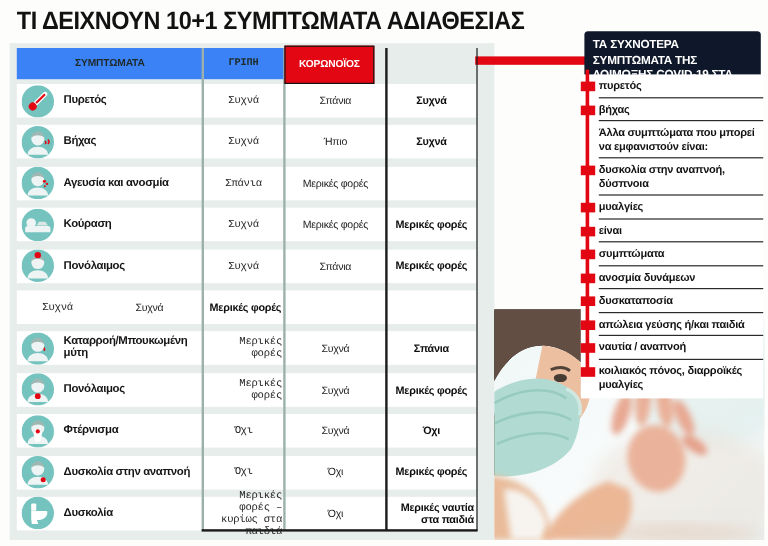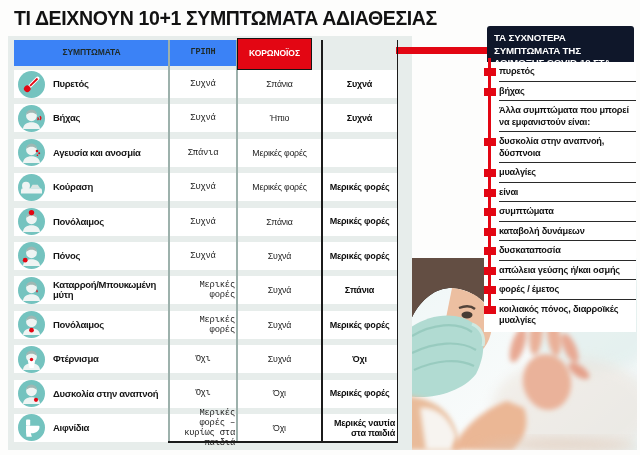--- a/index.html
+++ b/index.html
@@ -163,32 +163,20 @@
               <circle cx="13.5" cy="4.6" r="2.7" fill="#e30613"></circle>
             </svg>
           </span>
           <span class="sym">Πονόλαιμος</span>
         </div>
         <div class="cell c2 val">Συχνά</div>
         <div class="cell c3 val">Σπάνια</div>
         <div class="cell c4 val covid">Μερικές φορές</div>
       </div>
       <div class="trow">
-        <div class="cell c1">
-          <span class="icon">
-            <svg viewBox="0 0 27 27" xmlns="http://www.w3.org/2000/svg">
-              <circle cx="13.5" cy="13.5" r="13.5" fill="#74c3bf"></circle>
-              <path d="M5 24c0-4.2 3.8-6.8 8.5-6.8S22 19.8 22 24" fill="#eef4f3"></path>
-              <circle cx="13.5" cy="10.8" r="5.4" fill="#eef4f3"></circle>
-              <path d="M8.1 9.8a5.4 5.4 0 0 1 10.8 0c-1.9-1.5-3.5-2.1-5.4-2.1s-3.5.6-5.4 2.1z" fill="#9fb7b3"></path>
-              <circle cx="7.2" cy="18.2" r="2.4" fill="#e30613"></circle>
-            </svg>
-          </span>
-          <span class="sym">Πόνος</span>
-        </div>
         <div class="cell c2 val">Συχνά</div>
         <div class="cell c3 val">Συχνά</div>
         <div class="cell c4 val covid">Μερικές φορές</div>
       </div>
       <div class="trow">
         <div class="cell c1">
           <span class="icon">
             <svg viewBox="0 0 27 27" xmlns="http://www.w3.org/2000/svg">
               <circle cx="13.5" cy="13.5" r="13.5" fill="#74c3bf"></circle>
               <path d="M5 24c0-4.2 3.8-6.8 8.5-6.8S22 19.8 22 24" fill="#eef4f3"></path>
@@ -257,21 +245,21 @@
       </div>
       <div class="trow">
         <div class="cell c1">
           <span class="icon">
             <svg viewBox="0 0 27 27" xmlns="http://www.w3.org/2000/svg">
               <circle cx="13.5" cy="13.5" r="13.5" fill="#74c3bf"></circle>
               <rect x="8" y="5.5" width="4.2" height="6.2" rx="1" fill="#fff"></rect>
               <path d="M8 11.8h12.5a1 1 0 0 1 1 1c0 4-3.4 6.5-7.8 6.5h-.9l1.1 3.4h-5.4l-.5-4.2z" fill="#fff"></path>
             </svg>
           </span>
-          <span class="sym">Αιφνίδια</span>
+          <span class="sym">Δυσκολία</span>
         </div>
         <div class="cell c2 val">Μερικές φορές – κυρίως στα παιδιά</div>
         <div class="cell c3 val">Όχι</div>
         <div class="cell c4 val covid">Μερικές ναυτία στα παιδιά</div>
       </div>
     </div>
 
   <div class="vline gray" style="left:160px;"></div>
   <div class="vline gray" style="left:228px;"></div>
   <div class="vline black" style="left:313px;"></div>
@@ -306,33 +294,33 @@
     <div class="pitem">
       <span class="pb"></span>
       <div class="ptxt">είναι</div>
     </div>
     <div class="pitem">
       <span class="pb"></span>
       <div class="ptxt">συμπτώματα</div>
     </div>
     <div class="pitem">
       <span class="pb"></span>
-      <div class="ptxt">καταβολή δυνάμεων</div>
+      <div class="ptxt">ανοσμία δυνάμεων</div>
     </div>
     <div class="pitem">
       <span class="pb"></span>
       <div class="ptxt">δυσκαταποσία</div>
     </div>
     <div class="pitem">
       <span class="pb"></span>
-      <div class="ptxt">απώλεια γεύσης ή/και οσμής</div>
-    </div>
-    <div class="pitem">
-      <span class="pb"></span>
-      <div class="ptxt">φορές / έμετος</div>
+      <div class="ptxt">απώλεια γεύσης ή/και παιδιά</div>
+    </div>
+    <div class="pitem">
+      <span class="pb"></span>
+      <div class="ptxt">ναυτία / αναπνοή</div>
     </div>
     <div class="pitem last">
       <span class="pb"></span>
       <div class="ptxt">κοιλιακός πόνος, διαρροϊκές μυαλγίες</div>
     </div>
   </div>
 
 <div class="photo">
   <svg viewBox="0 0 225 192" xmlns="http://www.w3.org/2000/svg">
     <defs>

